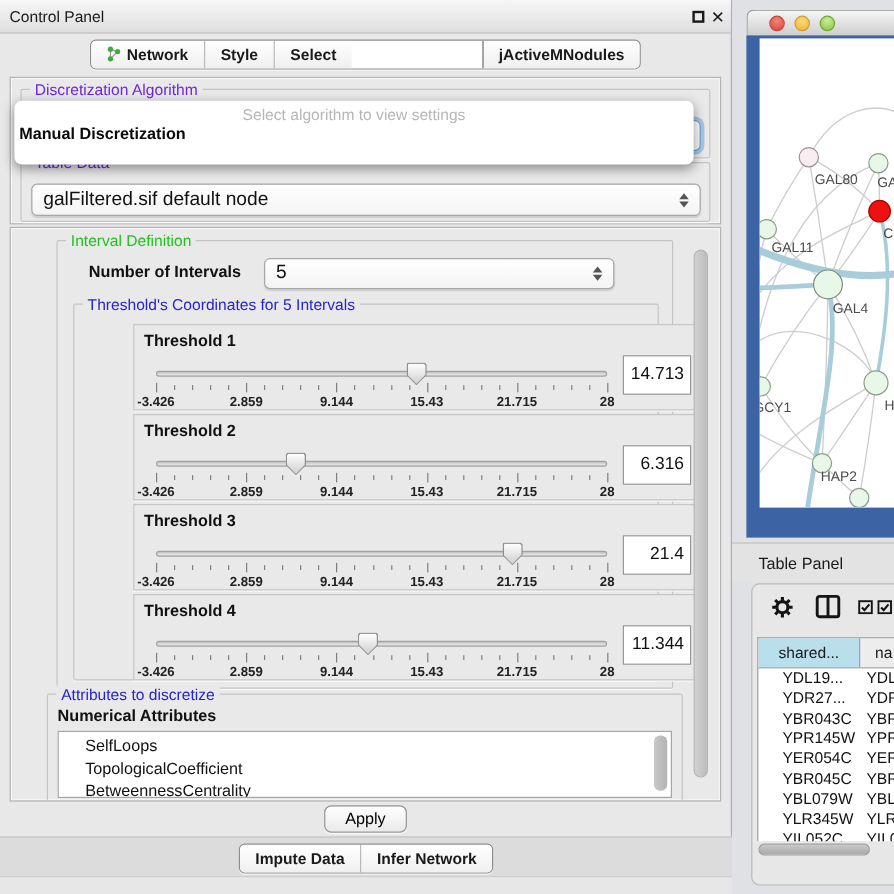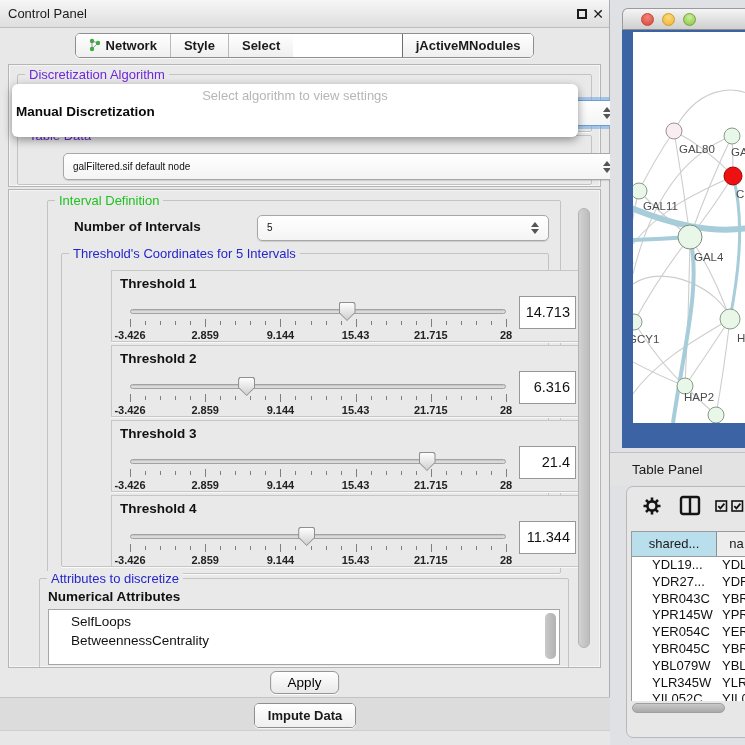--- a/index.html
+++ b/index.html
@@ -34,22 +34,22 @@
 
   
   .groupbox { position:absolute; border:1px solid #c3c3c3; border-radius:2px; box-shadow:0 1px 0 #fafafa; }
   .gb-title { position:absolute; top:-8px; left:7px; background:#e9e9e9; padding:0 4px;
     font-size:13px; color:#6d28d9; white-space:nowrap; }
   .gb-title.green { color:#21c121; }
   .gb-title.blue  { color:#2525cc; }
 
   
   .combo { position:absolute; background:linear-gradient(#ffffff,#f4f4f4); border:1px solid #a7a7a7;
-    border-radius:5px; font-size:10px; color:#111; padding-left:9px;
-    box-shadow:0 1px 1px rgba(0,0,0,.12);margin-left:37px; }
+    border-radius:5px; font-size:16px; color:#111; padding-left:9px;
+    box-shadow:0 1px 1px rgba(0,0,0,.12); }
   .combo .stepper { position:absolute; right:9px; top:50%; transform:translateY(-50%); }
   .combo .stepper .tri-up { width:0; height:0; border-left:4px solid transparent; border-right:4px solid transparent;
     border-bottom:5px solid #555; margin-bottom:2px; }
   .combo .stepper .tri-dn { width:0; height:0; border-left:4px solid transparent; border-right:4px solid transparent;
     border-top:5px solid #555; }
   #alg-combo { left:8px; top:25px; width:558px; height:26px;
     border:1px solid #6b9fd8; box-shadow:0 0 0 3px rgba(110,165,225,.55); }
   #td-combo  { left:8px; top:17px; width:558px; height:27px; line-height:25px; }
 
   
@@ -391,34 +391,36 @@
               </div>
             </div>
         </div>
       </div>
 
       <div id="attr-group" class="groupbox">
         <span class="gb-title blue">Attributes to discretize</span>
         <div id="attr-subtitle">Numerical Attributes</div>
         <div id="attr-list">
           <div class="attr-item">SelfLoops</div>
+            <div class="attr-item">TopologicalCoefficient</div>
             <div class="attr-item">BetweennessCentrality</div>
             <div id="attr-vscroll"></div>
         </div>
       </div>
 
       <div id="p2-scroll-thumb"></div>
     </div>
 
     <button id="apply-btn" class="abs">Apply</button>
 
     <div id="bottom-band" class="abs"></div>
     <div id="bottom-tabrow" class="abs tabrow">
       <div class="tabgroup" id="bottom-tabs">
           <div class="tab">Impute Data</div>
+          <div class="tab">Infer Network</div>
         </div>
     </div>
     <div id="cp-footer" class="abs"></div>
   </div>
 
   <div id="rightside" class="abs">
 
     <div id="netwin" class="abs">
       <div id="net-titlebar" class="abs">
         <div id="net-lights">

